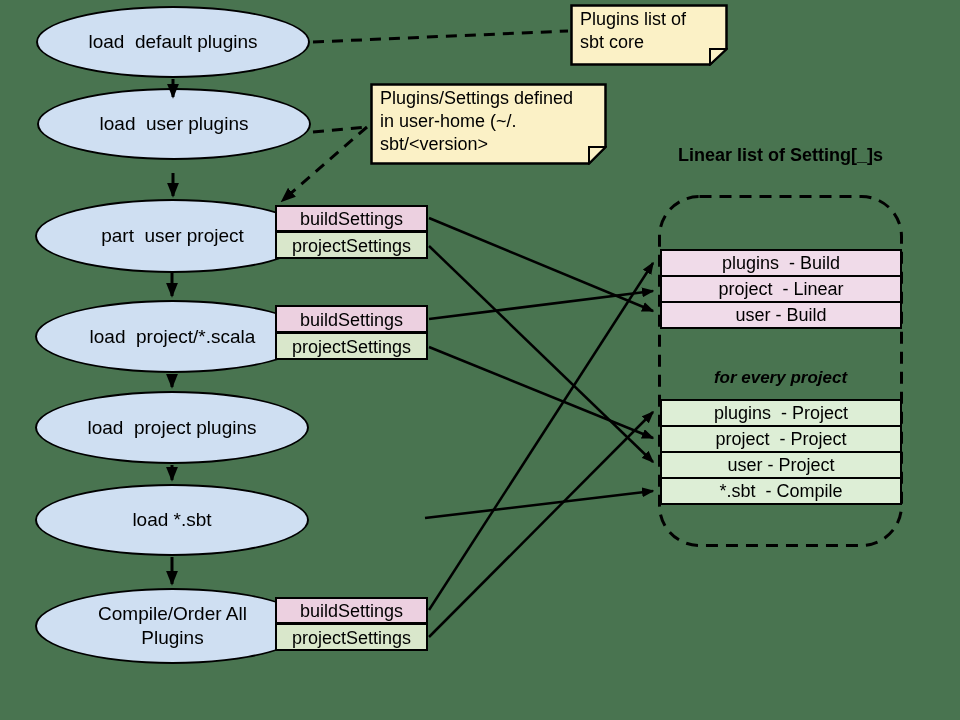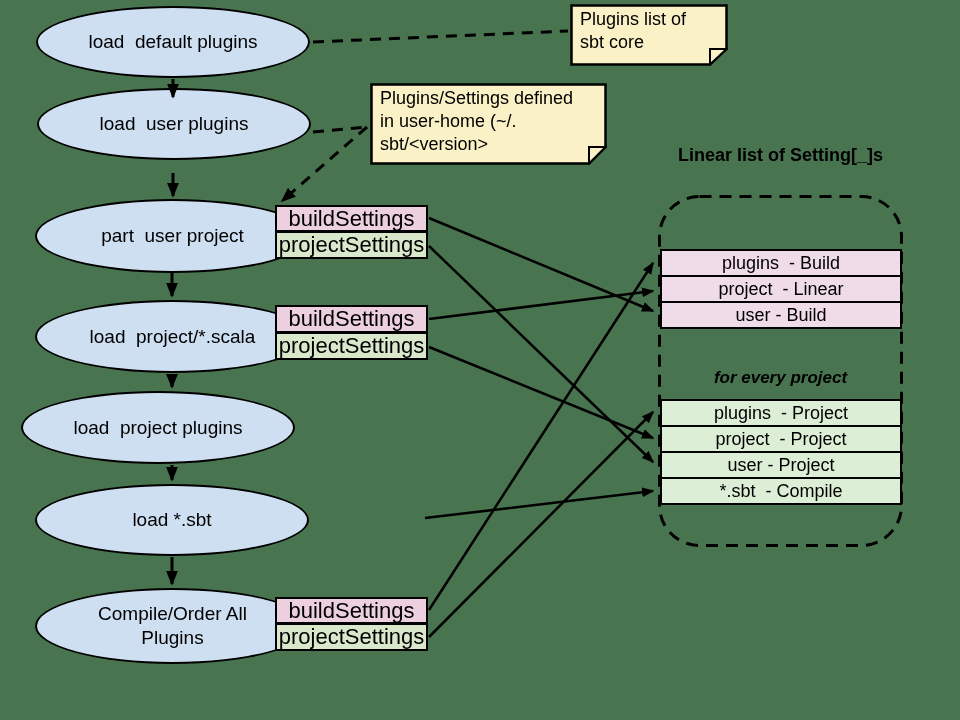--- a/index.html
+++ b/index.html
@@ -16,22 +16,22 @@
     border-radius:50%;
     display:flex; align-items:center; justify-content:center;
     text-align:center;
     font-size:19px; line-height:1.25;
     z-index:1;
     box-sizing:border-box;
   }
   .sbox {
     position:absolute;
     border:2px solid #000;
-    display:flex; align-items:center; justify-content:center;
-    font-size:22px;
+    display:flex; align-items:flex-end; justify-content:center;
+    font-size:18px;
     z-index:2;
     box-sizing:border-box;
   }
   .pink  { background:#ecd0e0; }
   .green { background:#d9e7cb; }
   .rowpink  { background:#f0dbe9; }
   .rowgreen { background:#ddeed6; }
   .note {
     position:absolute; z-index:3;
   }
@@ -75,21 +75,21 @@
   </div>
   <div class="node" style="left:37px;top:88px;width:274px;height:72px;">
     <span class="lbl">load  user plugins</span>
   </div>
   <div class="node" style="left:35px;top:199px;width:275px;height:74px;">
     <span class="lbl">part  user project</span>
   </div>
   <div class="node" style="left:35px;top:300px;width:275px;height:73px;">
     <span class="lbl">load  project/*.scala</span>
   </div>
-  <div class="node" style="left:21px;top:391px;width:274px;height:73px;align-items:center;">
+  <div class="node" style="left:35px;top:391px;width:274px;height:73px;align-items:center;">
     <span class="lbl">load  project plugins</span>
   </div>
   <div class="node" style="left:35px;top:484px;width:274px;height:72px;">
     <span class="lbl">load *.sbt</span>
   </div>
   <div class="node" style="left:35px;top:588px;width:275px;height:76px;">
     <span class="lbl">Compile/Order All
 Plugins</span>
   </div>
 

